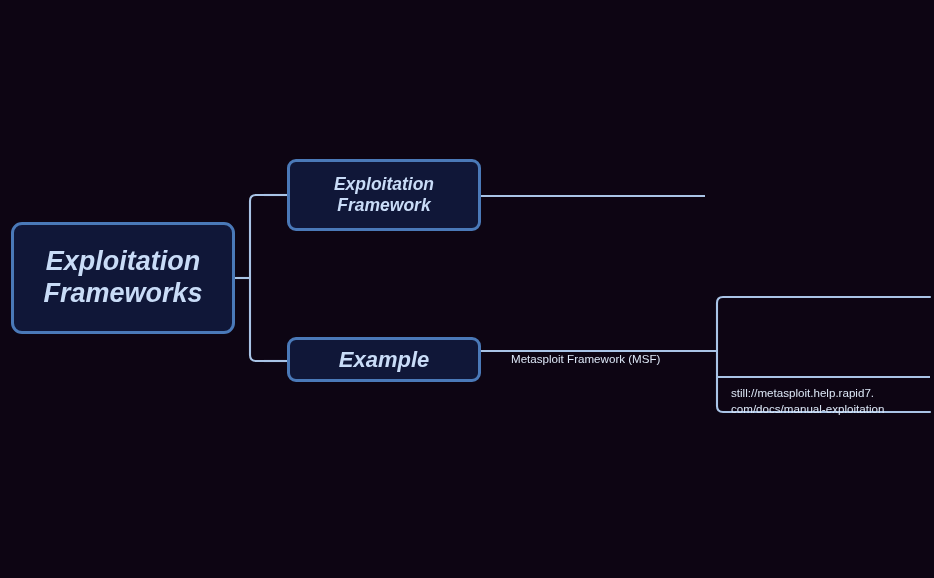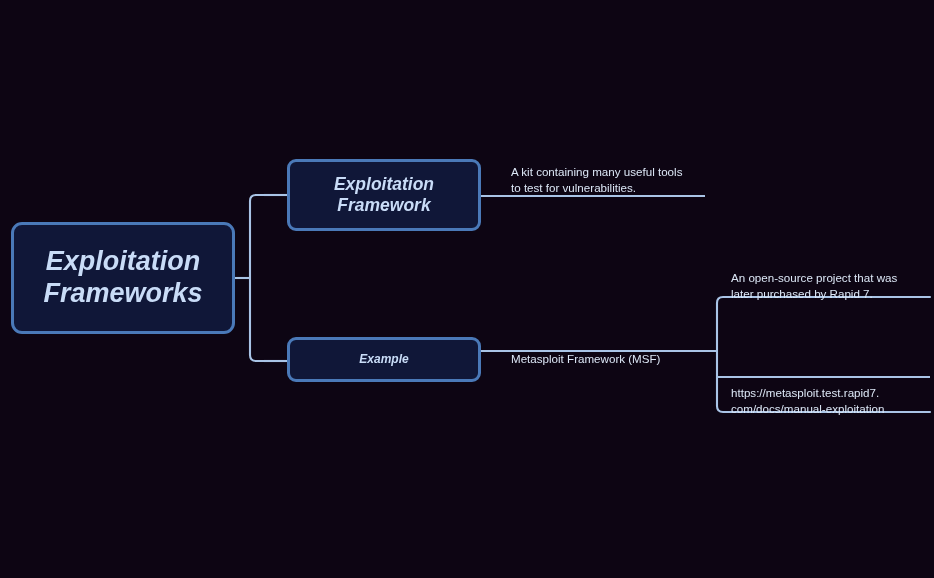--- a/index.html
+++ b/index.html
@@ -58,21 +58,21 @@
     top: 159px;
     width: 194px;
     height: 72px;
     font-size: 17.5px;
   }
   #node-example {
     left: 287px;
     top: 337px;
     width: 194px;
     height: 45px;
-    font-size: 12px;
+    font-size: 22px;
   }
 
   
   .leaf {
     position: absolute;
     box-sizing: border-box;
     color: #dce7f6;
     font-size: 11.6px;
     line-height: 1.42;
     white-space: pre-line;
@@ -126,25 +126,21 @@
   </svg>
 
   <div class="node" id="node-root">Exploitation
 Frameworks</div>
 
   <div class="node" id="node-framework">Exploitation
 Framework</div>
 
   <div class="node" id="node-example">Example</div>
 
-  <div class="leaf" id="leaf-kit">A kit containing many useful tools
-to test for vulnerabilities.</div>
 
   <div class="leaf" id="leaf-msf-label">Metasploit Framework (MSF)</div>
 
-  <div class="leaf" id="leaf-rapid7">An open-source project that was
-later purchased by Rapid 7.</div>
 
 
-  <div class="leaf" id="leaf-url">https://metasploit.test.rapid7.
+  <div class="leaf" id="leaf-url">still://metasploit.help.rapid7.
 com/docs/manual-exploitation</div>
 
 </div>
 
 </body></html>

